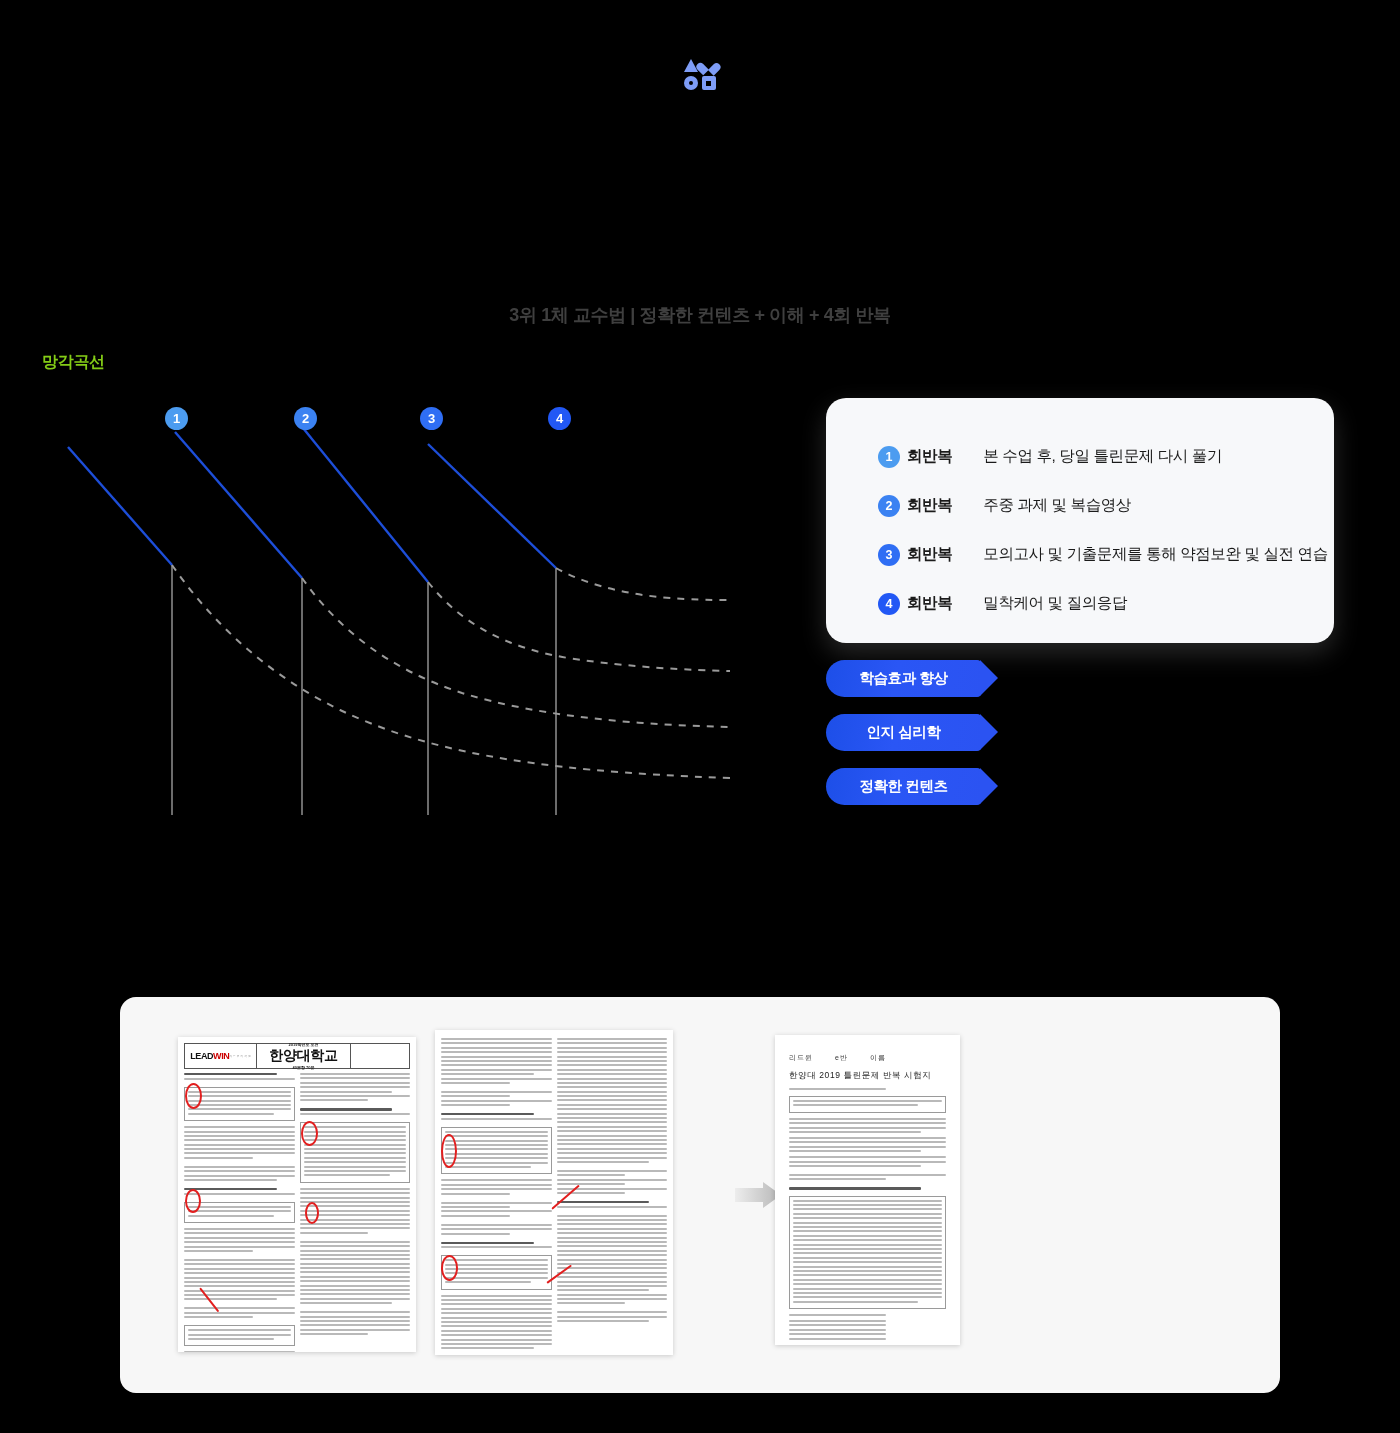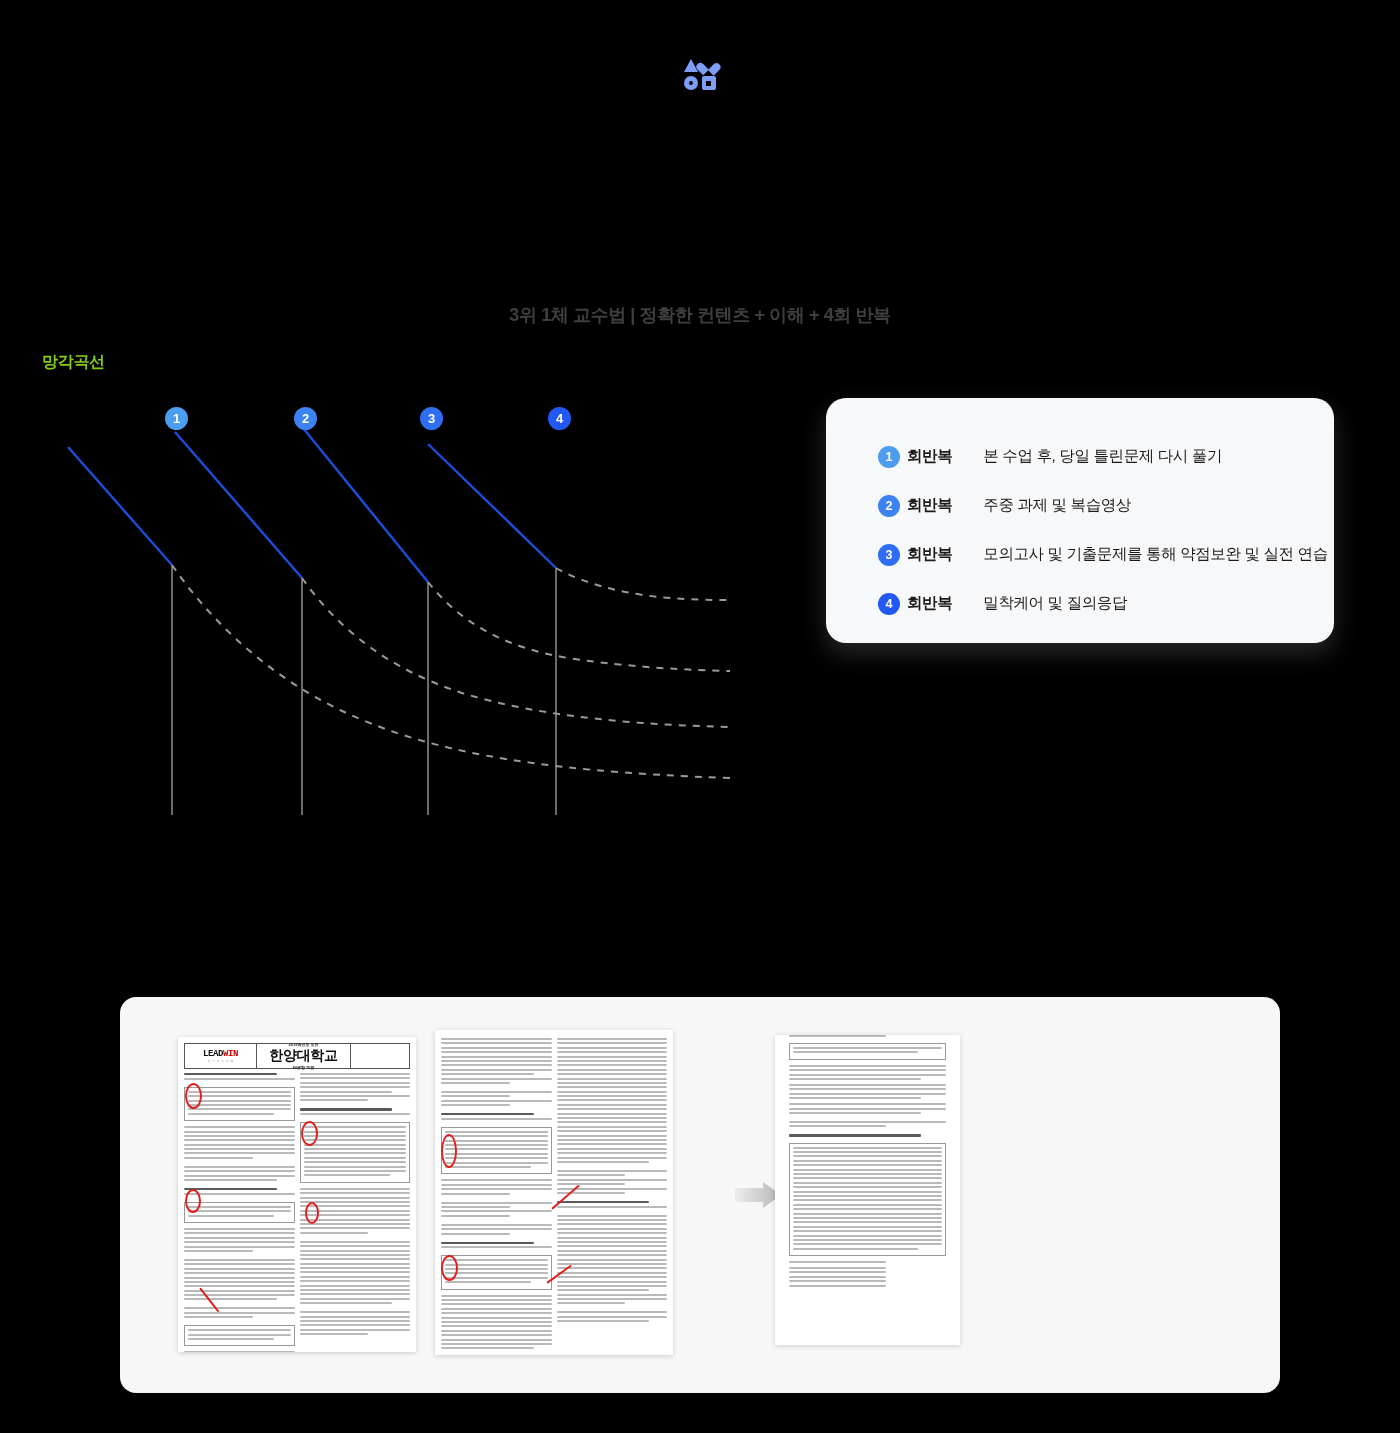--- a/index.html
+++ b/index.html
@@ -133,21 +133,21 @@
   .doc-a { left: 58px; top: 40px;  width: 238px; height: 315px; }
   .doc-b { left: 315px; top: 33px; width: 238px; height: 325px; }
   .doc-c { left: 655px; top: 38px; width: 185px; height: 310px; }
 
   .doc-head {
     display: flex; align-items: stretch; height: 26px;
     margin: 6px 6px 0 6px; border: 1px solid #555;
   }
   .dh-logo {
     width: 72px; display: flex; align-items: center; justify-content: center;
-    border-right: 1px solid #555; flex-direction: column; font-family: Liberation Mono, monospace;
+    border-right: 1px solid #555; flex-direction: row;
   }
   .dh-logo-main { font-size: 9px; font-weight: 700; letter-spacing: -0.4px; color: #111; }
   .dh-logo-main .w { color: #c00; }
   .dh-logo-sub { font-size: 2.6px; color: #777; letter-spacing: .2px; }
   .dh-mid {
     flex: 1; display: flex; flex-direction: column;
     align-items: center; justify-content: center;
     border-right: 1px solid #555;
   }
   .dh-top { font-size: 4px; font-weight: 700; color: #222; }
@@ -261,20 +261,25 @@
       <div class="rep-unit">회반복</div>
       <div class="rep-text">모의고사 및 기출문제를 통해 약점보완 및 실전 연습</div>
     </div>
     <div class="rep-row">
       <div class="rep-num" style="background:#2258f5">4</div>
       <div class="rep-unit">회반복</div>
       <div class="rep-text">밀착케어 및 질의응답</div>
     </div>
   </div>
 
+  <div class="tags">
+    <div class="tag">학습효과 향상</div>
+    <div class="tag">인지 심리학</div>
+    <div class="tag">정확한 컨텐츠</div>
+  </div>
 
   <div class="docs-panel">
 
     <div class="doc doc-a">
       <div class="doc-head">
         <div class="dh-logo">
           <div class="dh-logo-main">
             <span>LEAD</span><span class="w">WIN</span>
           </div>
           <div class="dh-logo-sub">리 드 윈 어 학 원</div>
@@ -554,20 +559,28 @@
           <linearGradient id="arrGrad" x1="0" y1="0" x2="1" y2="0">
             <stop offset="0" stop-color="#ededed"></stop>
             <stop offset="1" stop-color="#b6b6b6"></stop>
           </linearGradient>
         </defs>
         <path d="M0,6 L28,6 L28,0 L46,13 L28,26 L28,20 L0,20 Z" fill="url(#arrGrad)"></path>
       </svg>
     </div>
 
     <div class="doc doc-c">
+      <div class="doc-c-head">
+        <div class="dc-line1">
+          <span>리드윈</span>
+          <span>e반</span>
+          <span>이름</span>
+        </div>
+        <div class="dc-line2">한양대 2019 틀린문제 반복 시험지</div>
+      </div>
       <div style="padding:0 14px 12px 14px;">
         <div class="tl s" style="margin-bottom:6px;"></div>
         <div class="tbox">
           <div class="tl"></div>
             <div class="tl m"></div>
         </div>
         <div class="tl"></div>
           <div class="tl"></div>
           <div class="tl"></div>
         <div class="tl m" style="margin-bottom:4px;"></div>

